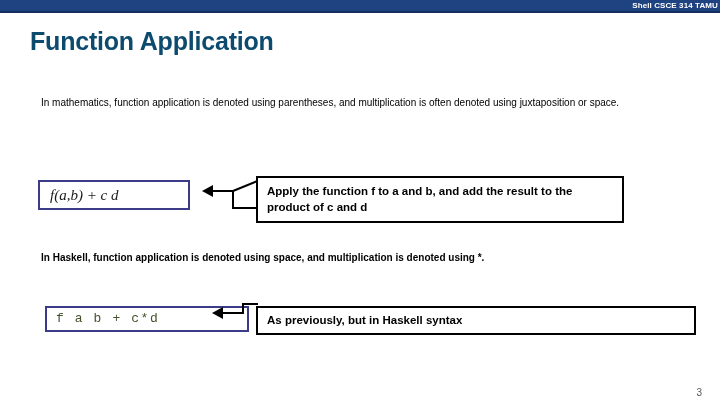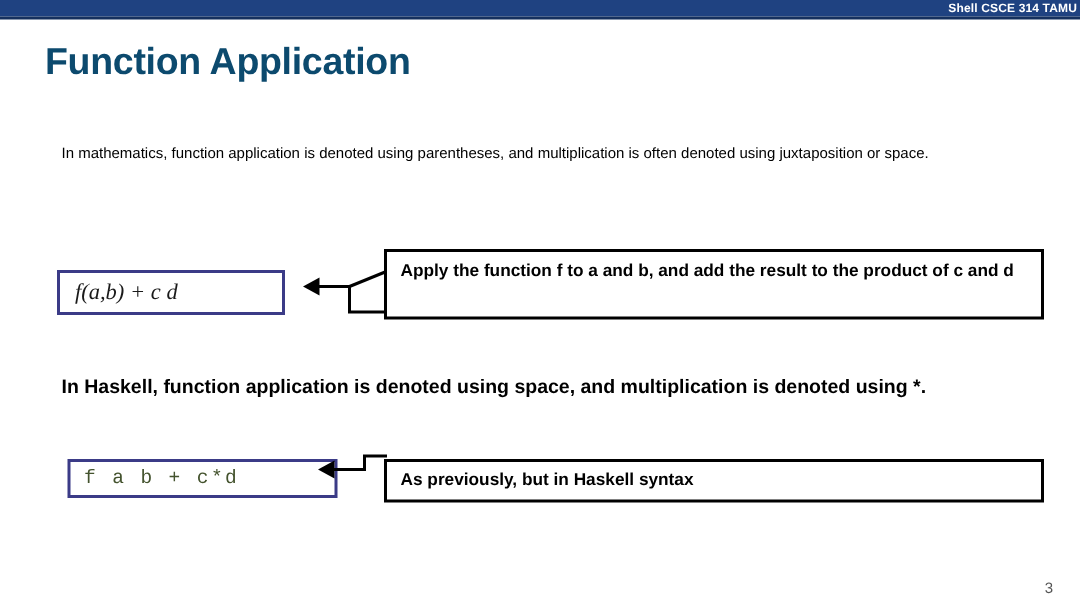--- a/index.html
+++ b/index.html
@@ -69,21 +69,21 @@
     width: 630px;
     font-size: 10px;
     line-height: 21px;
     color: #000000;
   }
   .para-2 {
     position: absolute;
     left: 41px;
     top: 248px;
     width: 630px;
-    font-size: 13px;
+    font-size: 10px;
     line-height: 19px;
     font-weight: bold;
     color: #000000;
   }
 
   
   .formula-box {
     position: absolute;
     left: 38px;
     top: 180px;
@@ -101,21 +101,21 @@
     font-style: italic;
     font-size: 15px;
     color: #1a1a1a;
     white-space: pre;
   }
 
   .code-box {
     position: absolute;
     left: 45px;
     top: 306px;
-    width: 180px;
+    width: 204px;
     height: 26px;
     border: 2px solid #3b3b87;
     background: #ffffff;
     box-sizing: border-box;
   }
   .code-text {
     position: absolute;
     left: 9px;
     top: 3px;
     font-family: "Liberation Mono", "DejaVu Sans Mono", monospace;
@@ -127,22 +127,22 @@
 
   
   .callout {
     position: absolute;
     border: 2px solid #000000;
     background: #ffffff;
     box-sizing: border-box;
   }
   .callout-1 {
     left: 256px;
-    top: 166px;
-    width: 440px;
+    top: 176px;
+    width: 368px;
     height: 47px;
   }
   .callout-2 {
     left: 256px;
     top: 306px;
     width: 440px;
     height: 29px;
     padding-left: 24px;
   }
   .callout-text {

